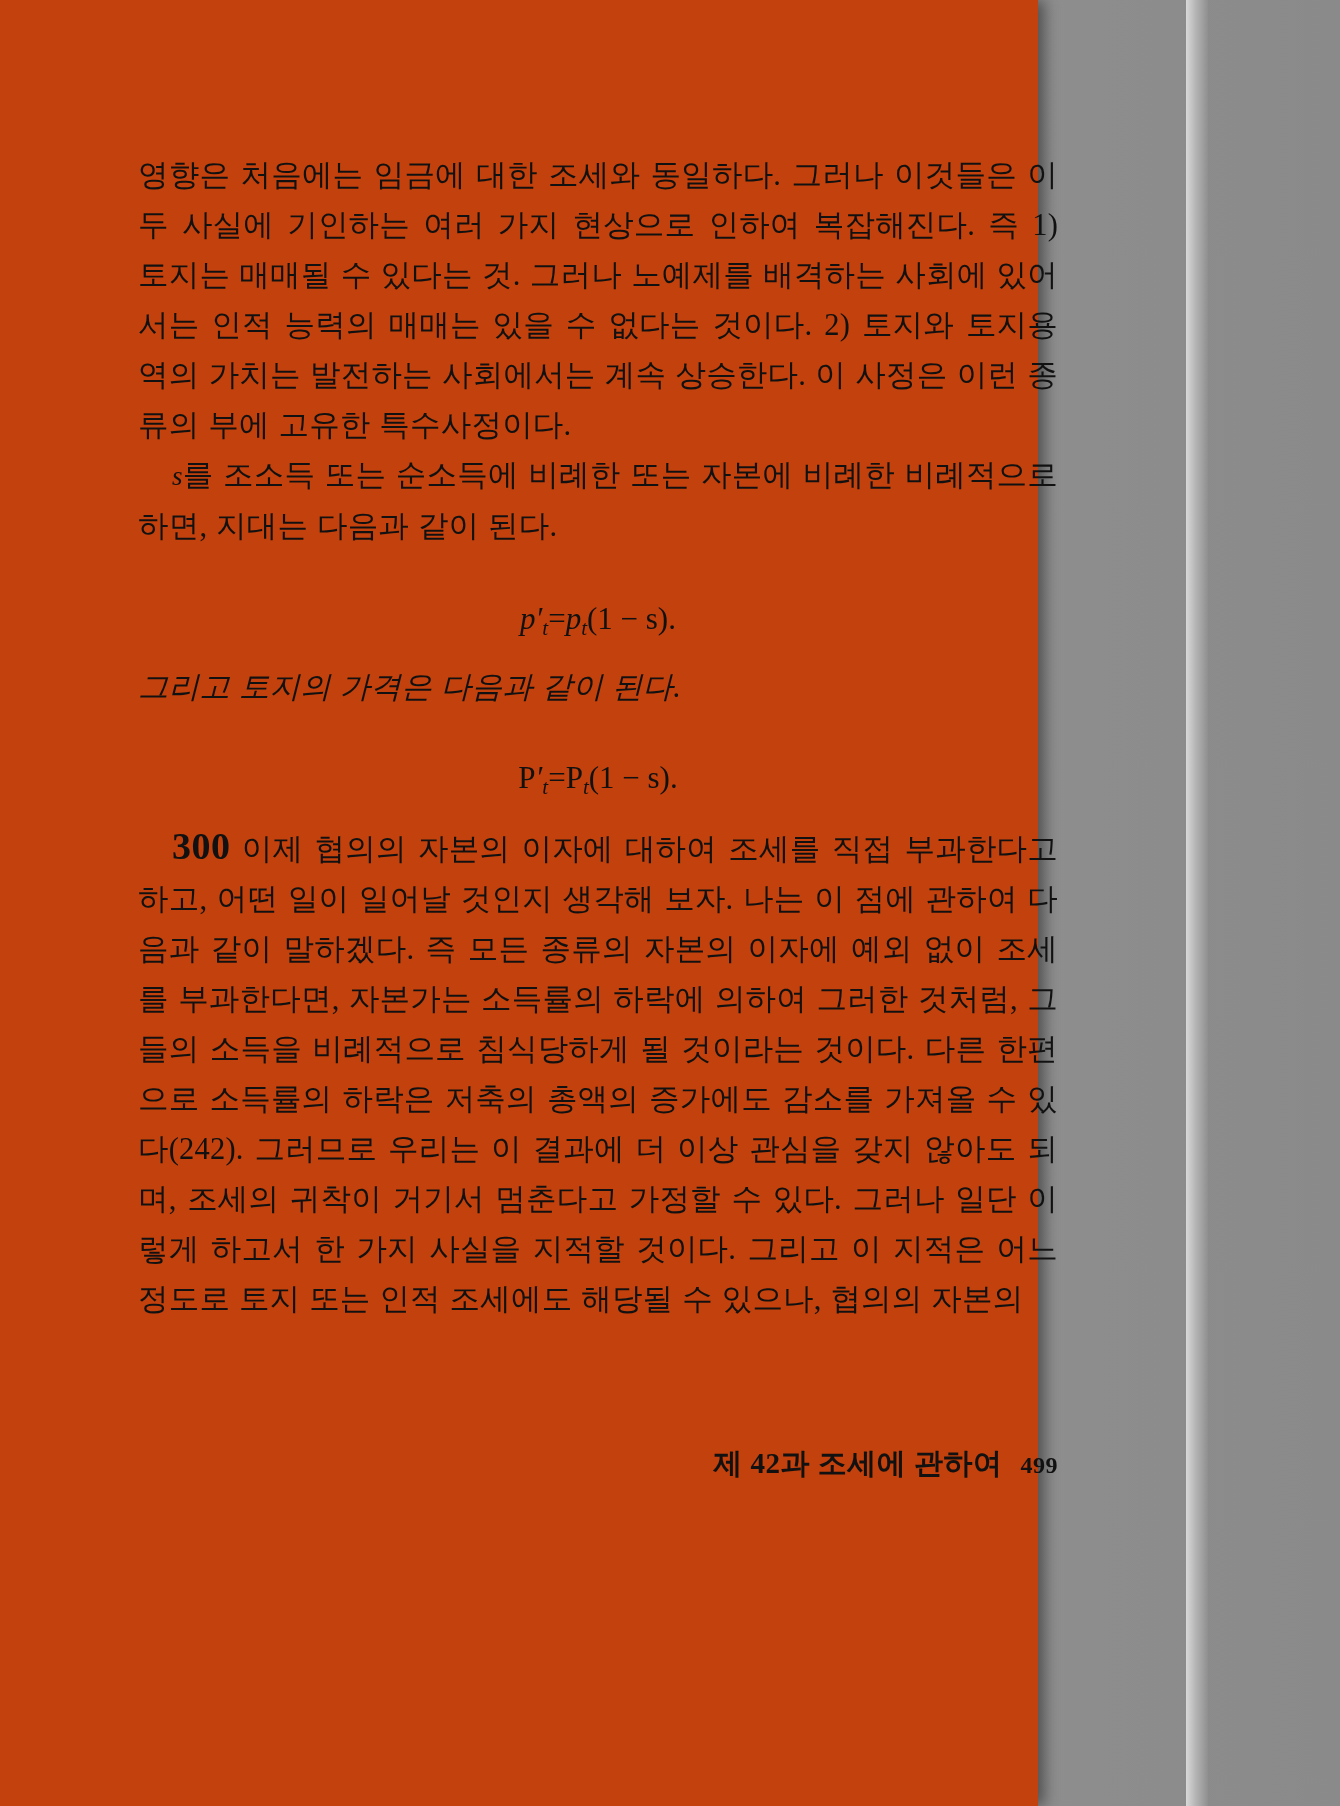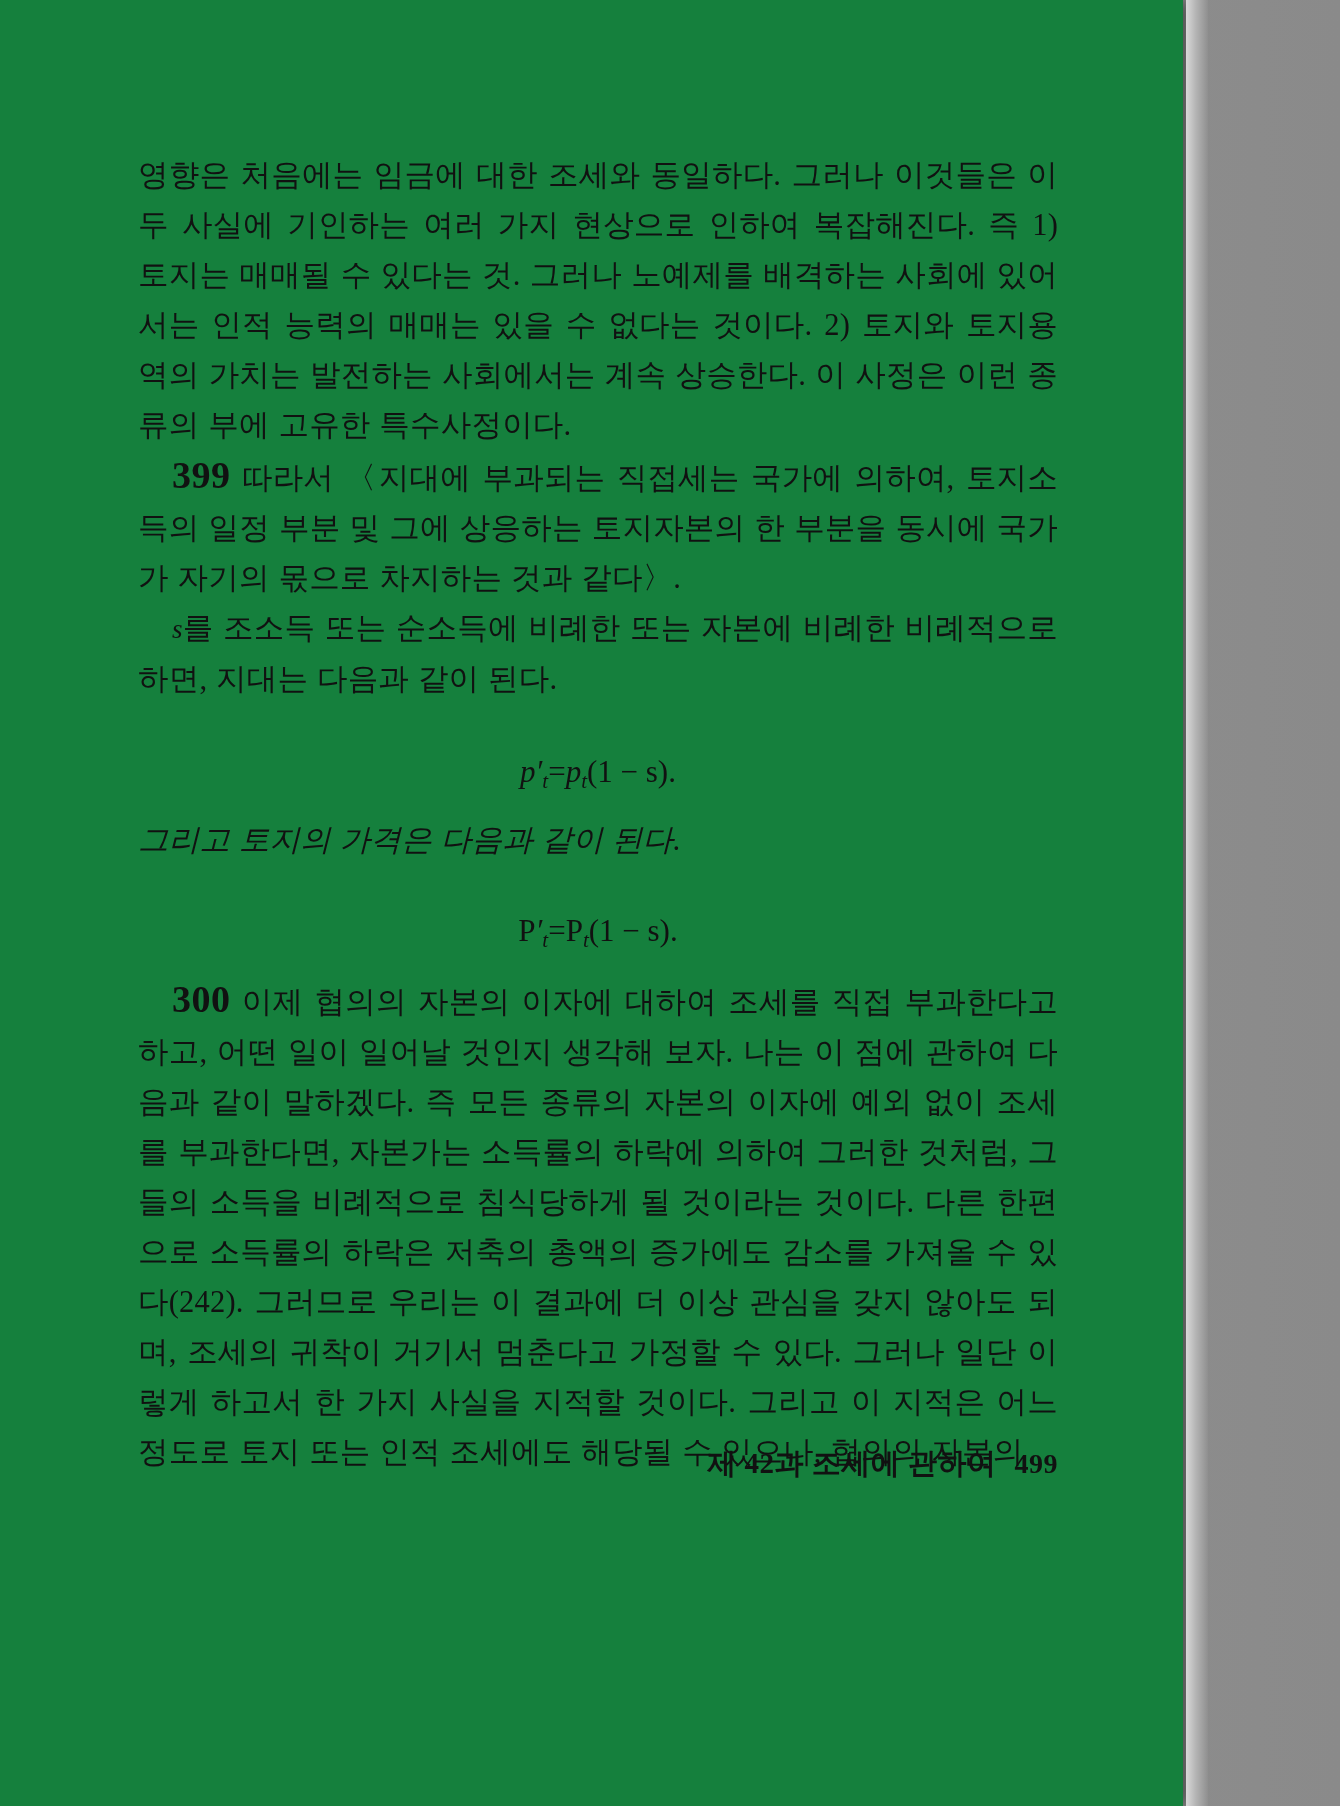--- a/index.html
+++ b/index.html
@@ -20,23 +20,23 @@
     top: 0;
     width: 1340px;
     height: 1806px;
     background: linear-gradient(90deg, #9a9a9a 0%, #8a8a8a 100%);
   }
 
   .page {
     position: absolute;
     left: 0px;
     top: 0px;
-    width: 1183px;
+    width: 1038px;
     height: 1806px;
-    background: #15803d;
+    background: #c2410c;
     box-shadow: 6px 0 14px rgba(0,0,0,0.45);
   }
 
   .page-edge {
     position: absolute;
     left: 1186px;
     top: 0;
     width: 22px;
     height: 1806px;
     background: linear-gradient(90deg, #d9d9d9 0%, #b4b4b4 45%, #8f8f8f 100%);
@@ -106,38 +106,34 @@
     font-weight: bold;
     letter-spacing: 0.5px;
   }
   .footer .chap {
     font-weight: bold;
     margin-right: 18px;
     margin-top: 40px;
   }
   .footer .pageno {
     font-weight: bold;
-    font-size: 28px;
+    font-size: 24px;
   }
 </style>
 </head>
 <body>
 
 <div class="page-shadow"></div>
 
 <div class="page">
 
   <div class="content">
 
     <p class="body-text">영향은 처음에는 임금에 대한 조세와 동일하다. 그러나 이것들은 이 두 사실에 기인하는 여러 가지 현상으로 인하여 복잡해진다. 즉 1) 토지는 매매될 수 있다는 것. 그러나 노예제를 배격하는 사회에 있어서는 인적 능력의 매매는 있을 수 없다는 것이다. 2) 토지와 토지용역의 가치는 발전하는 사회에서는 계속 상승한다. 이 사정은 이런 종류의 부에 고유한 특수사정이다.</p>
 
-    <p class="body-text para-gap-lg indent">
-      <span class="secnum">399</span>
-      <span>따라서 〈지대에 부과되는 직접세는 국가에 의하여, 토지소득의 일정 부분 및 그에 상응하는 토지자본의 한 부분을 동시에 국가가 자기의 몫으로 차지하는 것과 같다〉.</span>
-    </p>
 
     <p class="body-text para-gap-sm indent">
       <span style="font-style:italic; font-size:27px;">s</span><span>를 조소득 또는 순소득에 비례한 또는 자본에 비례한 비례적으로 하면, 지대는 다음과 같이 된다.</span>
     </p>
 
     <div class="f1-wrap">
       <p class="formula">
         <span class="it">p</span><span class="prime">′</span><span class="sub it">t</span><span>=</span><span class="it">p</span><span class="sub it">t</span><span>(1 − s).</span>
       </p>
     </div>

